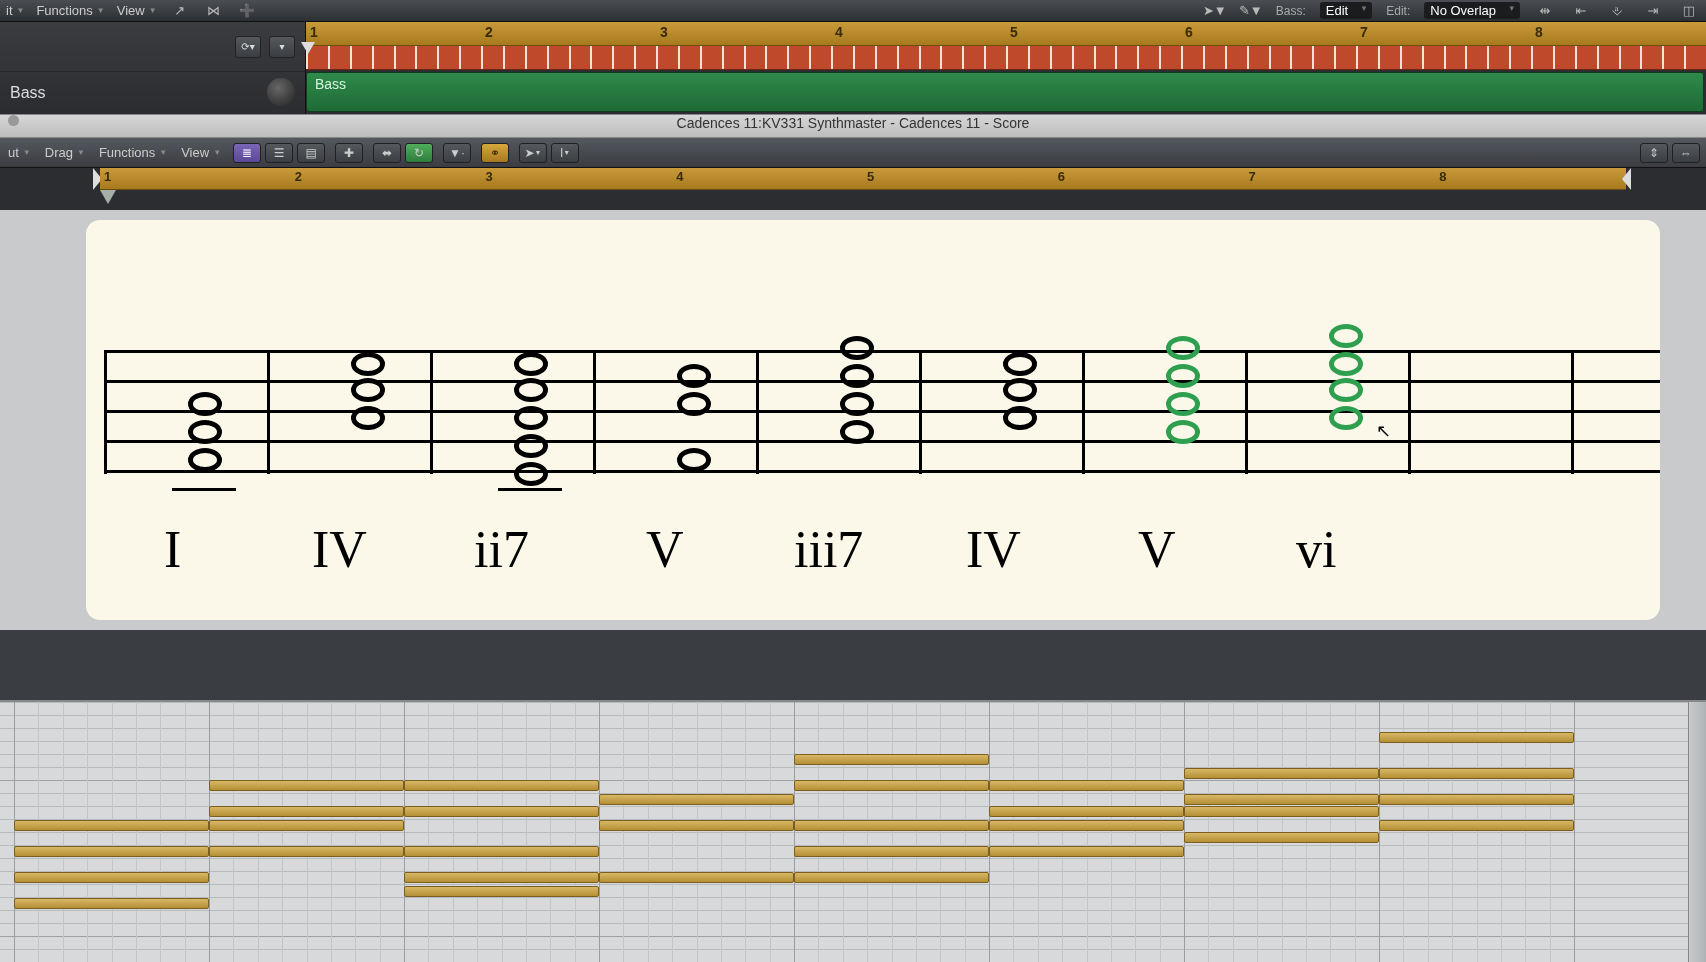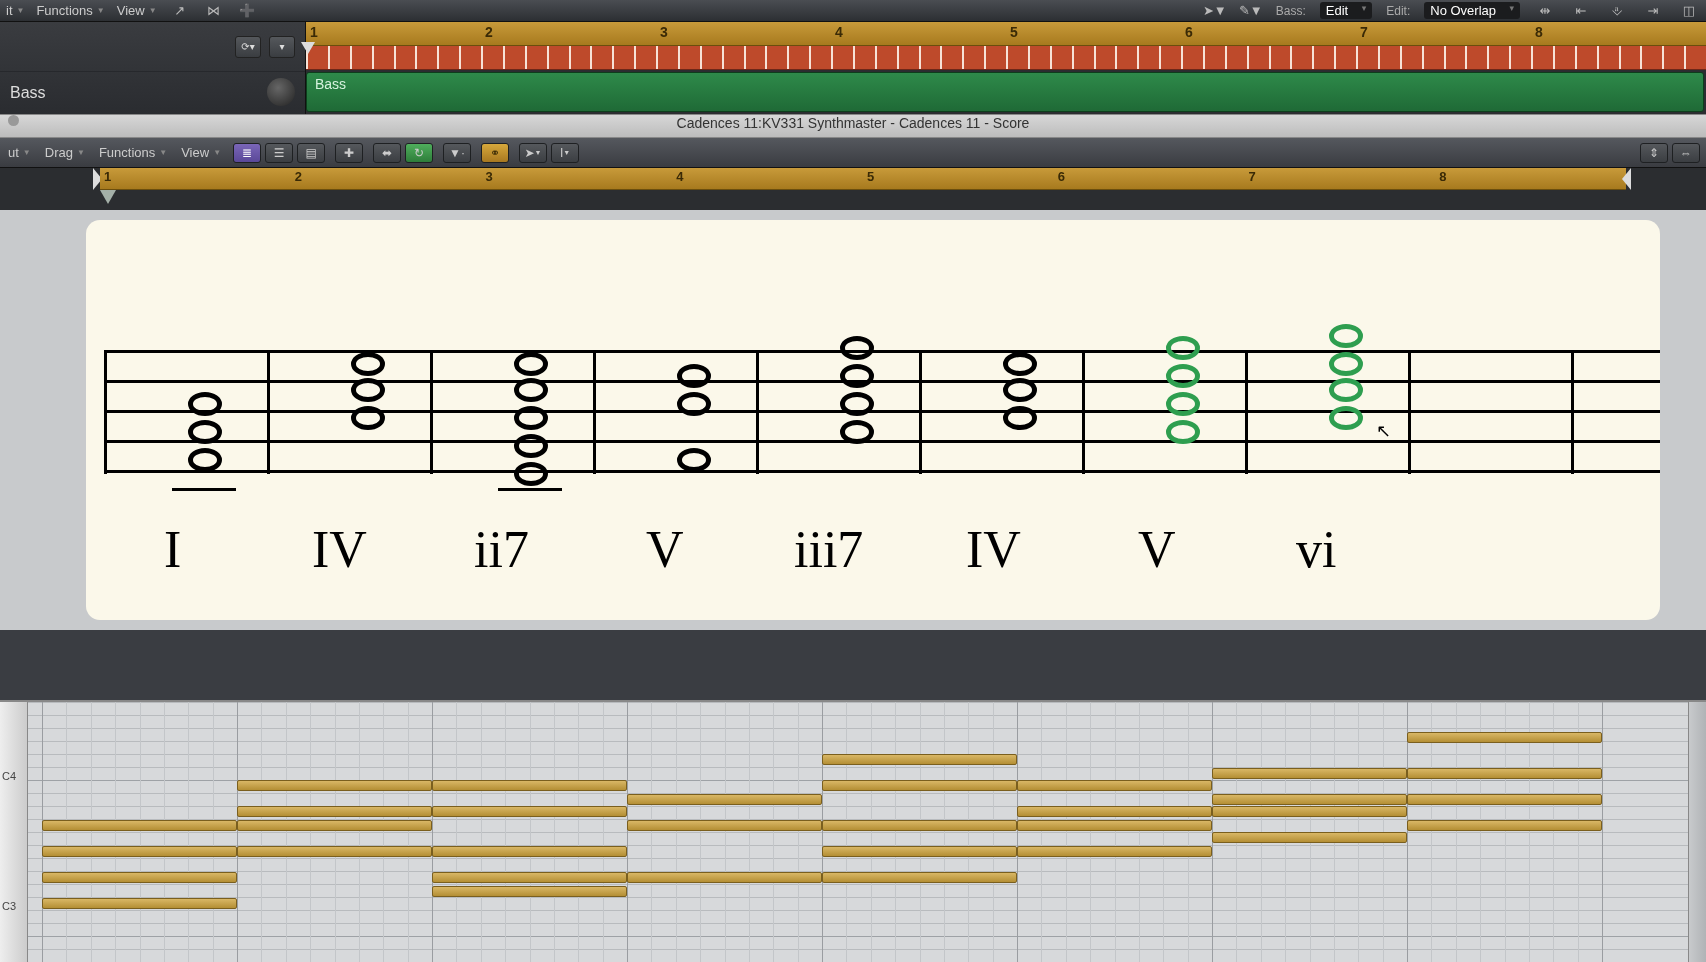--- a/index.html
+++ b/index.html
@@ -358,24 +358,20 @@
         <div class="roman" style="left: 708px;">iii7</div>
         <div class="roman" style="left: 880px;">IV</div>
         <div class="roman" style="left: 1052px;">V</div>
         <div class="roman" style="left: 1210px;">vi</div>
       </div>
     <div class="cursor-arrow" style="left:1290px;top:200px;">↖</div>
   </div>
 </div>
 
 <div class="piano-roll-wrap">
-  <div class="piano-keys" id="piano-keys">
-      <span class="key-label" style="top: 68px;">C4</span>
-      <span class="key-label" style="top: 198px;">C3</span>
-    </div>
   <div class="piano-grid" id="piano-grid">
       <div class="pr-hline" style="top: 0px;"></div>
       <div class="pr-hline" style="top: 13px;"></div>
       <div class="pr-hline" style="top: 26px;"></div>
       <div class="pr-hline" style="top: 39px;"></div>
       <div class="pr-hline" style="top: 52px;"></div>
       <div class="pr-hline" style="top: 65px;"></div>
       <div class="pr-hline dark" style="top: 78px;"></div>
       <div class="pr-hline" style="top: 91px;"></div>
       <div class="pr-hline" style="top: 104px;"></div>

